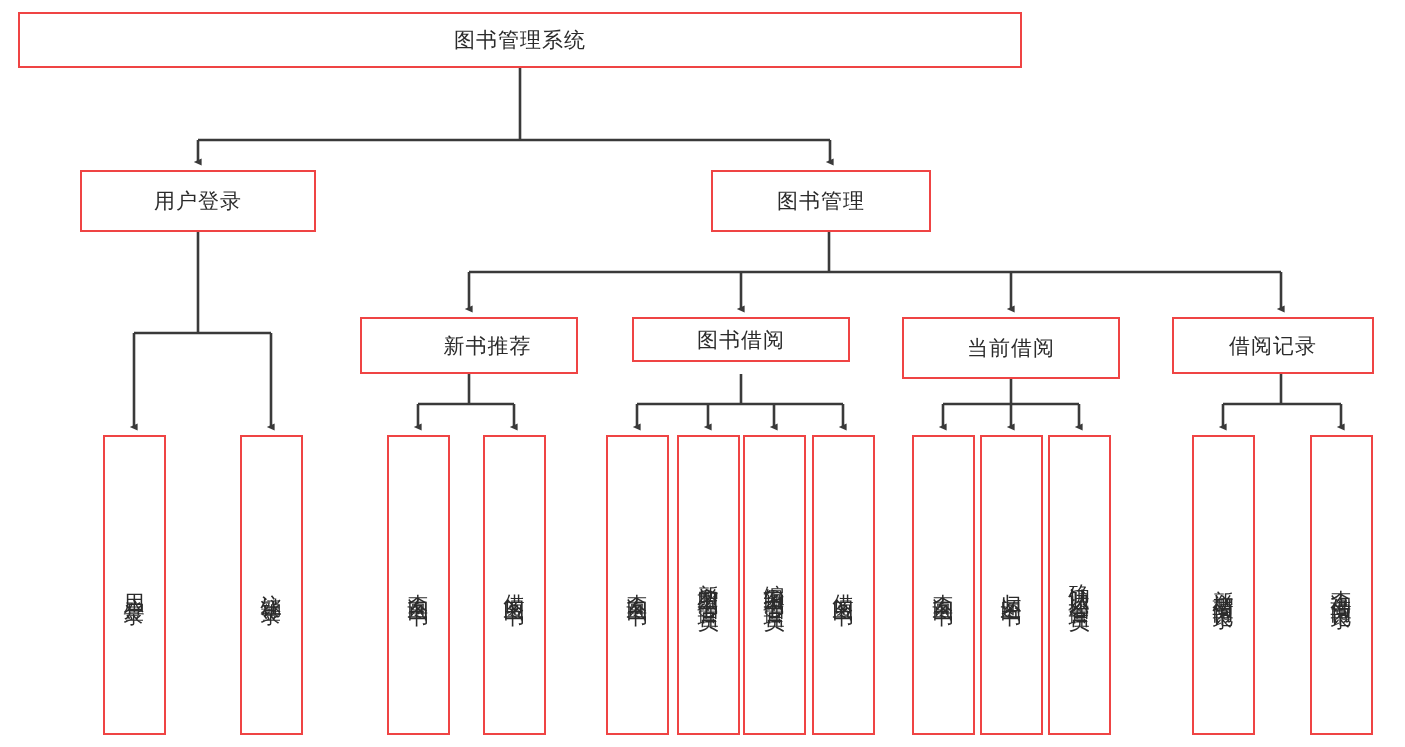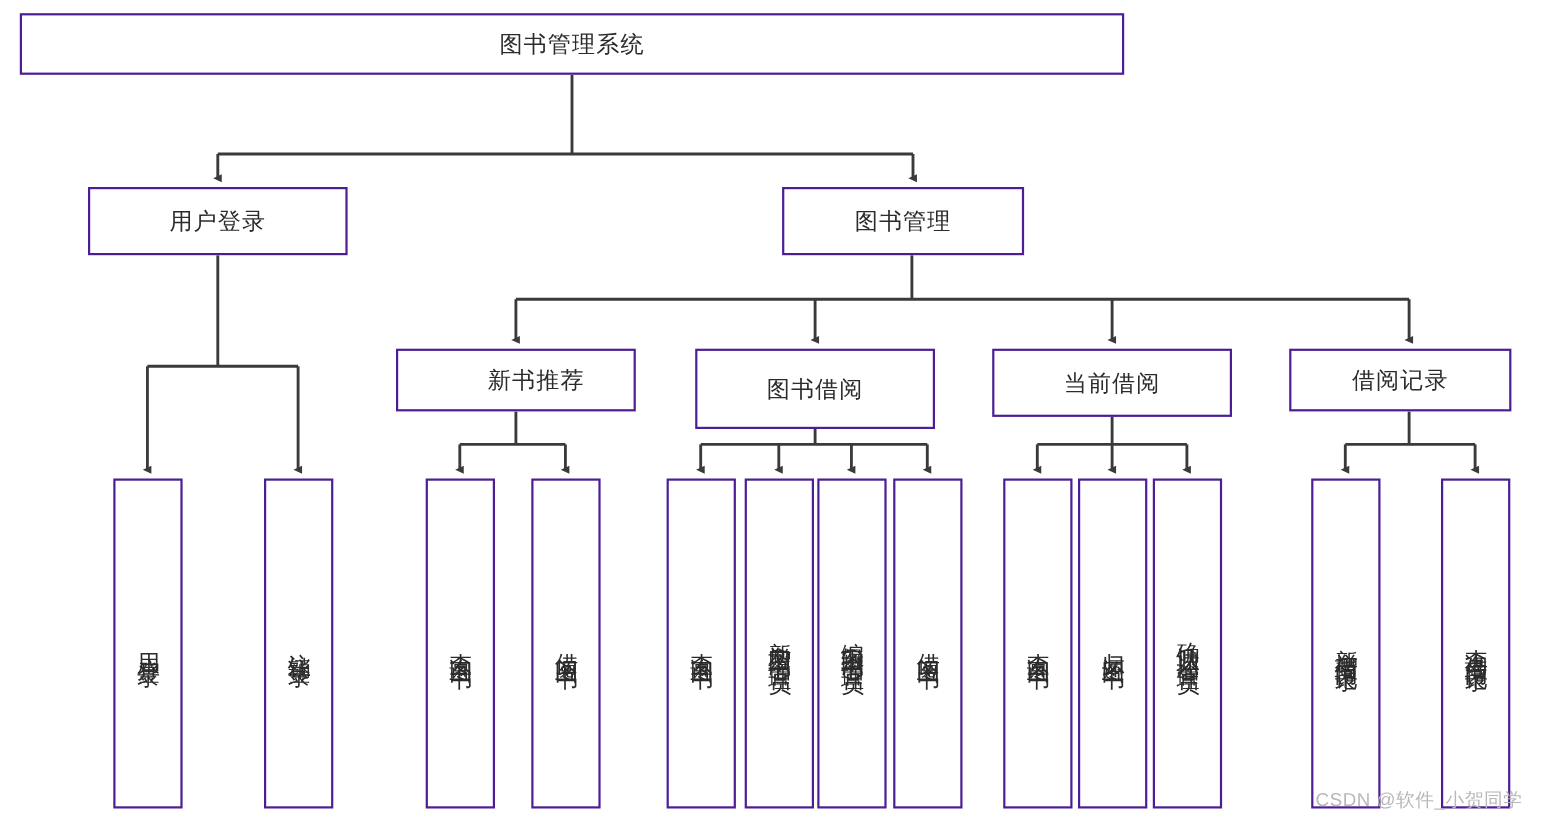--- a/index.html
+++ b/index.html
@@ -21,21 +21,21 @@
     position: absolute;
     left: 0;
     top: 0;
     width: 1405px;
     height: 747px;
     pointer-events: none;
   }
   .node {
     position: absolute;
     box-sizing: border-box;
-    border: 2px solid #4c1d95;
+    border: 2px solid #ef4444;
     background: #ffffff;
     display: flex;
     align-items: center;
     justify-content: center;
     color: #2b2b2b;
   }
   .node.horiz {
     font-size: 21px;
     letter-spacing: 1px;
   }
@@ -123,21 +123,21 @@
         <span>用户登录</span>
       </div>
       <div class="node horiz" style="left: 711px; top: 170px; width: 220px; height: 62px;">
         <span>图书管理</span>
       </div>
     </div>
   <div id="level3-container">
       <div class="node horiz" style="left: 360px; top: 317px; width: 218px; height: 57px; padding-left: 37px;">
         <span>新书推荐</span>
       </div>
-      <div class="node horiz" style="left: 632px; top: 317px; width: 218px; height: 73px;">
+      <div class="node horiz" style="left: 632px; top: 317px; width: 218px; height: 45px;">
         <span>图书借阅</span>
       </div>
       <div class="node horiz" style="left: 902px; top: 317px; width: 218px; height: 62px;">
         <span>当前借阅</span>
       </div>
       <div class="node horiz" style="left: 1172px; top: 317px; width: 202px; height: 57px;">
         <span>借阅记录</span>
       </div>
     </div>
   <div id="leaves-container">
@@ -175,14 +175,13 @@
         <span class="vlabel">确认归还（管理员）</span>
       </div>
       <div class="node vert" style="left: 1192px; top: 435px; width: 63px; height: 300px;">
         <span class="vlabel">新增借阅记录</span>
       </div>
       <div class="node vert" style="left: 1310px; top: 435px; width: 63px; height: 300px;">
         <span class="vlabel">查询借阅记录</span>
       </div>
     </div>
 
-  <div class="watermark" style="left:1196px; top:716px;">CSDN @软件_小贺同学</div>
 </div>
 
 </body></html>

